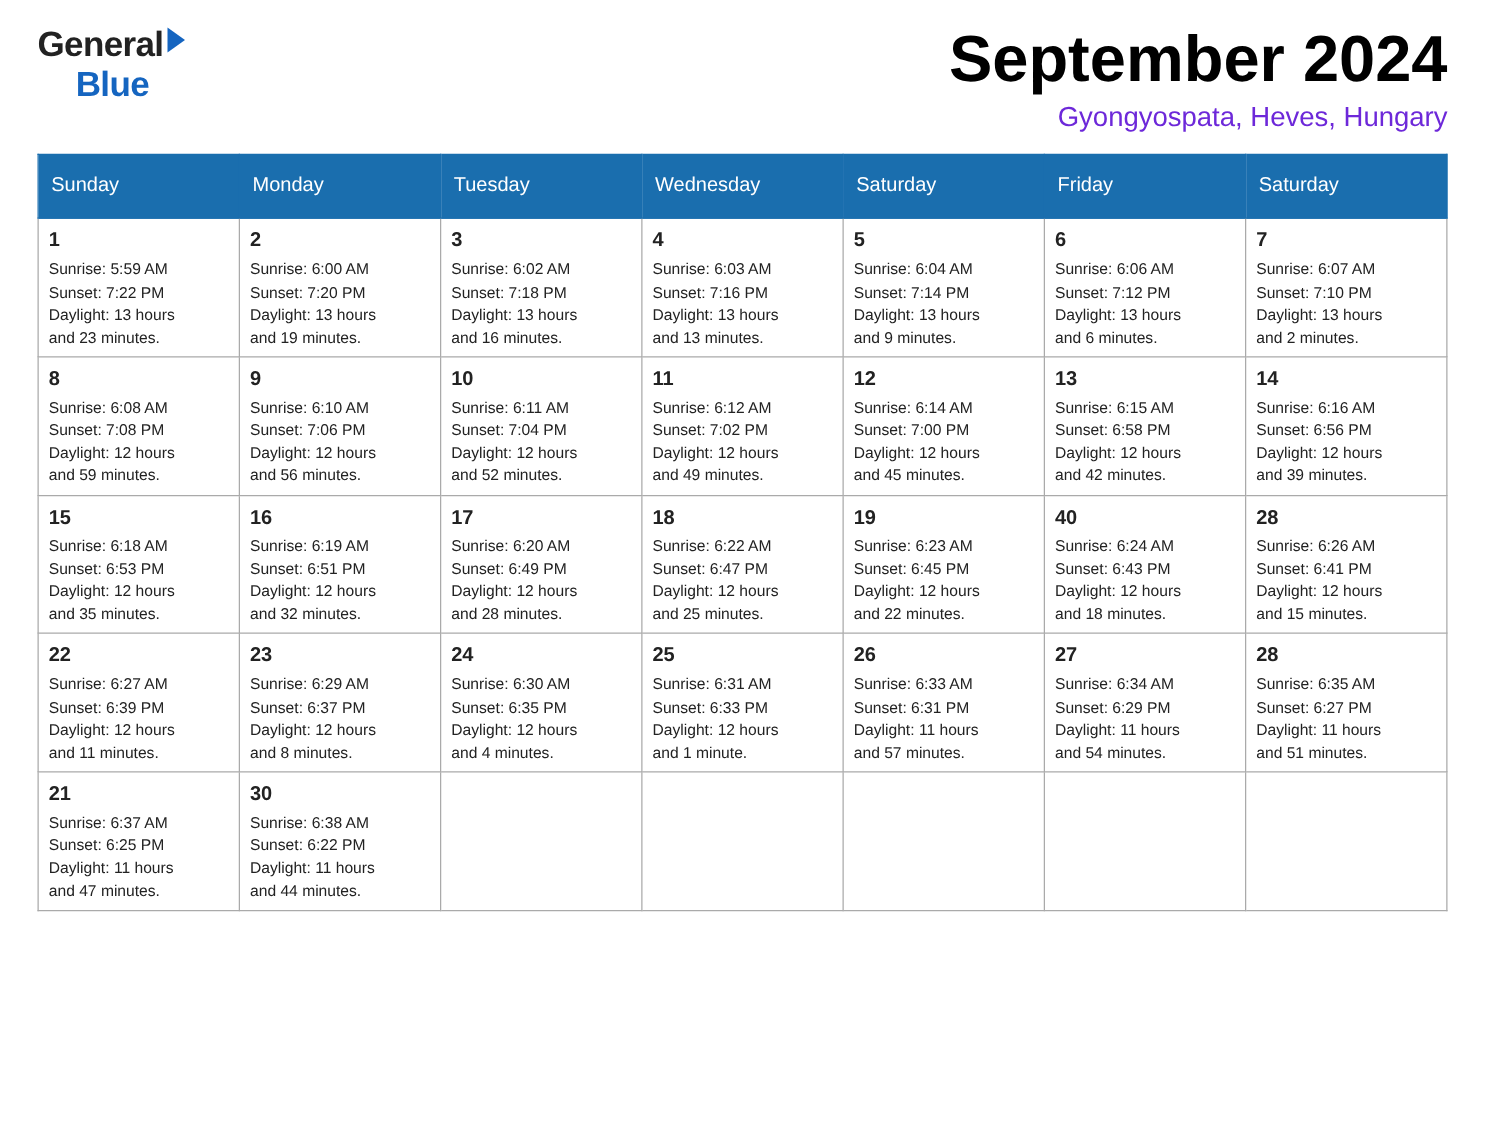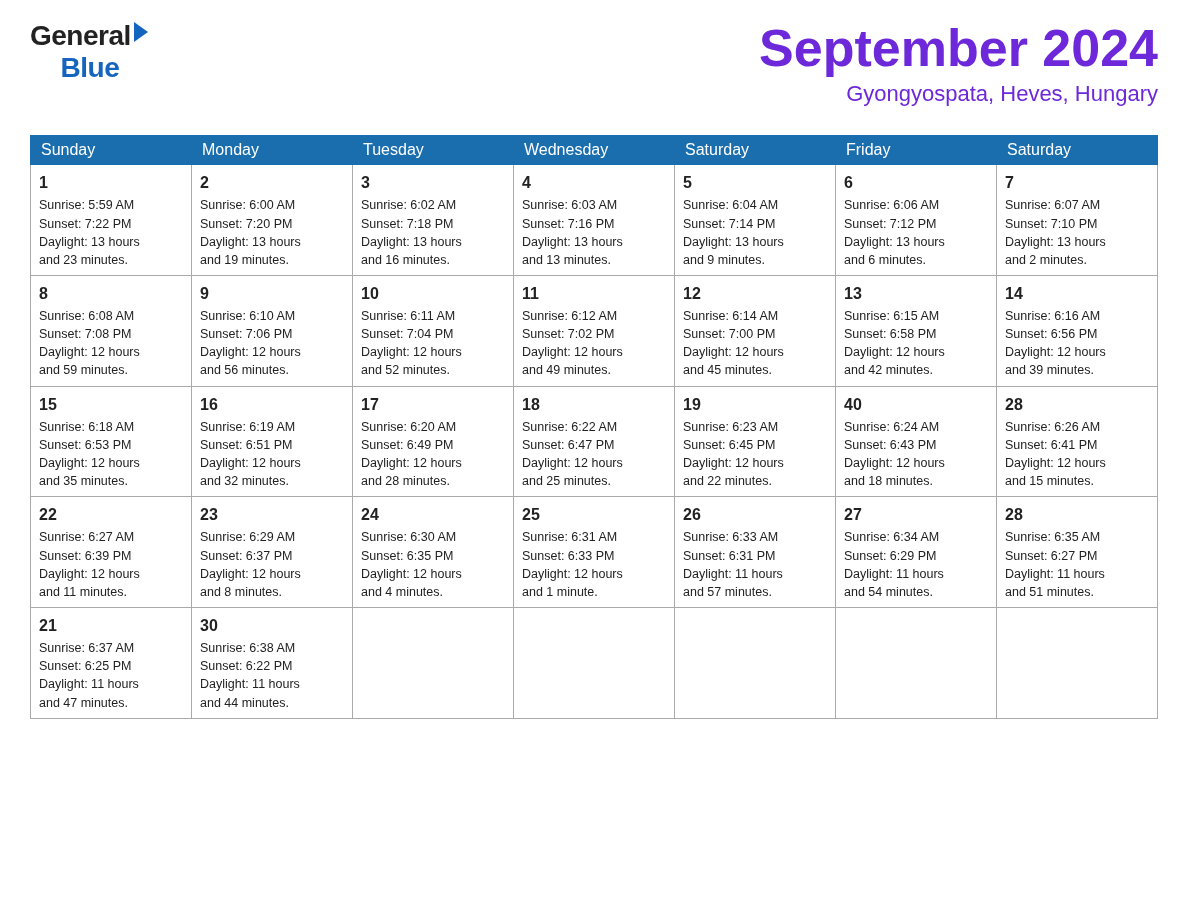--- a/index.html
+++ b/index.html
@@ -8,21 +8,21 @@
       background: #fff;
       color: #222;
       width: 1188px;
       min-height: 918px;
       padding: 20px 30px;
     }
     .header-area {
       display: flex;
       justify-content: space-between;
       align-items: flex-start;
-      margin-bottom: 28px;
+      margin-bottom: 16px;
     }
     .logo-text-general {
       font-size: 28px;
       font-weight: bold;
       color: #222;
       letter-spacing: -0.5px;
     }
     .logo-text-blue {
       font-size: 28px;
       font-weight: bold;
@@ -45,39 +45,39 @@
     .logo-top-row {
       display: flex;
       align-items: center;
     }
     .title-area {
       text-align: right;
     }
     .month-title {
       font-size: 52px;
       font-weight: bold;
-      color: #6d28d9;
+      color: #000000;
       line-height: 1.1;
     }
     .location-title {
       font-size: 22px;
       color: #6d28d9;
       margin-top: 4px;
     }
     table {
       width: 100%;
       border-collapse: collapse;
       table-layout: fixed;
     }
     thead tr th {
       background-color: #1a6eae;
       color: #fff;
       font-size: 16px;
       font-weight: normal;
-      padding: 5px 10px;
+      padding: 16px 10px;
       text-align: left;
       border: 1px solid #1a6eae;
     }
     tbody tr td {
       border: 1px solid #aaa;
       vertical-align: top;
       padding: 6px 8px;
       font-size: 12.5px;
       line-height: 1.45;
       color: #222;

